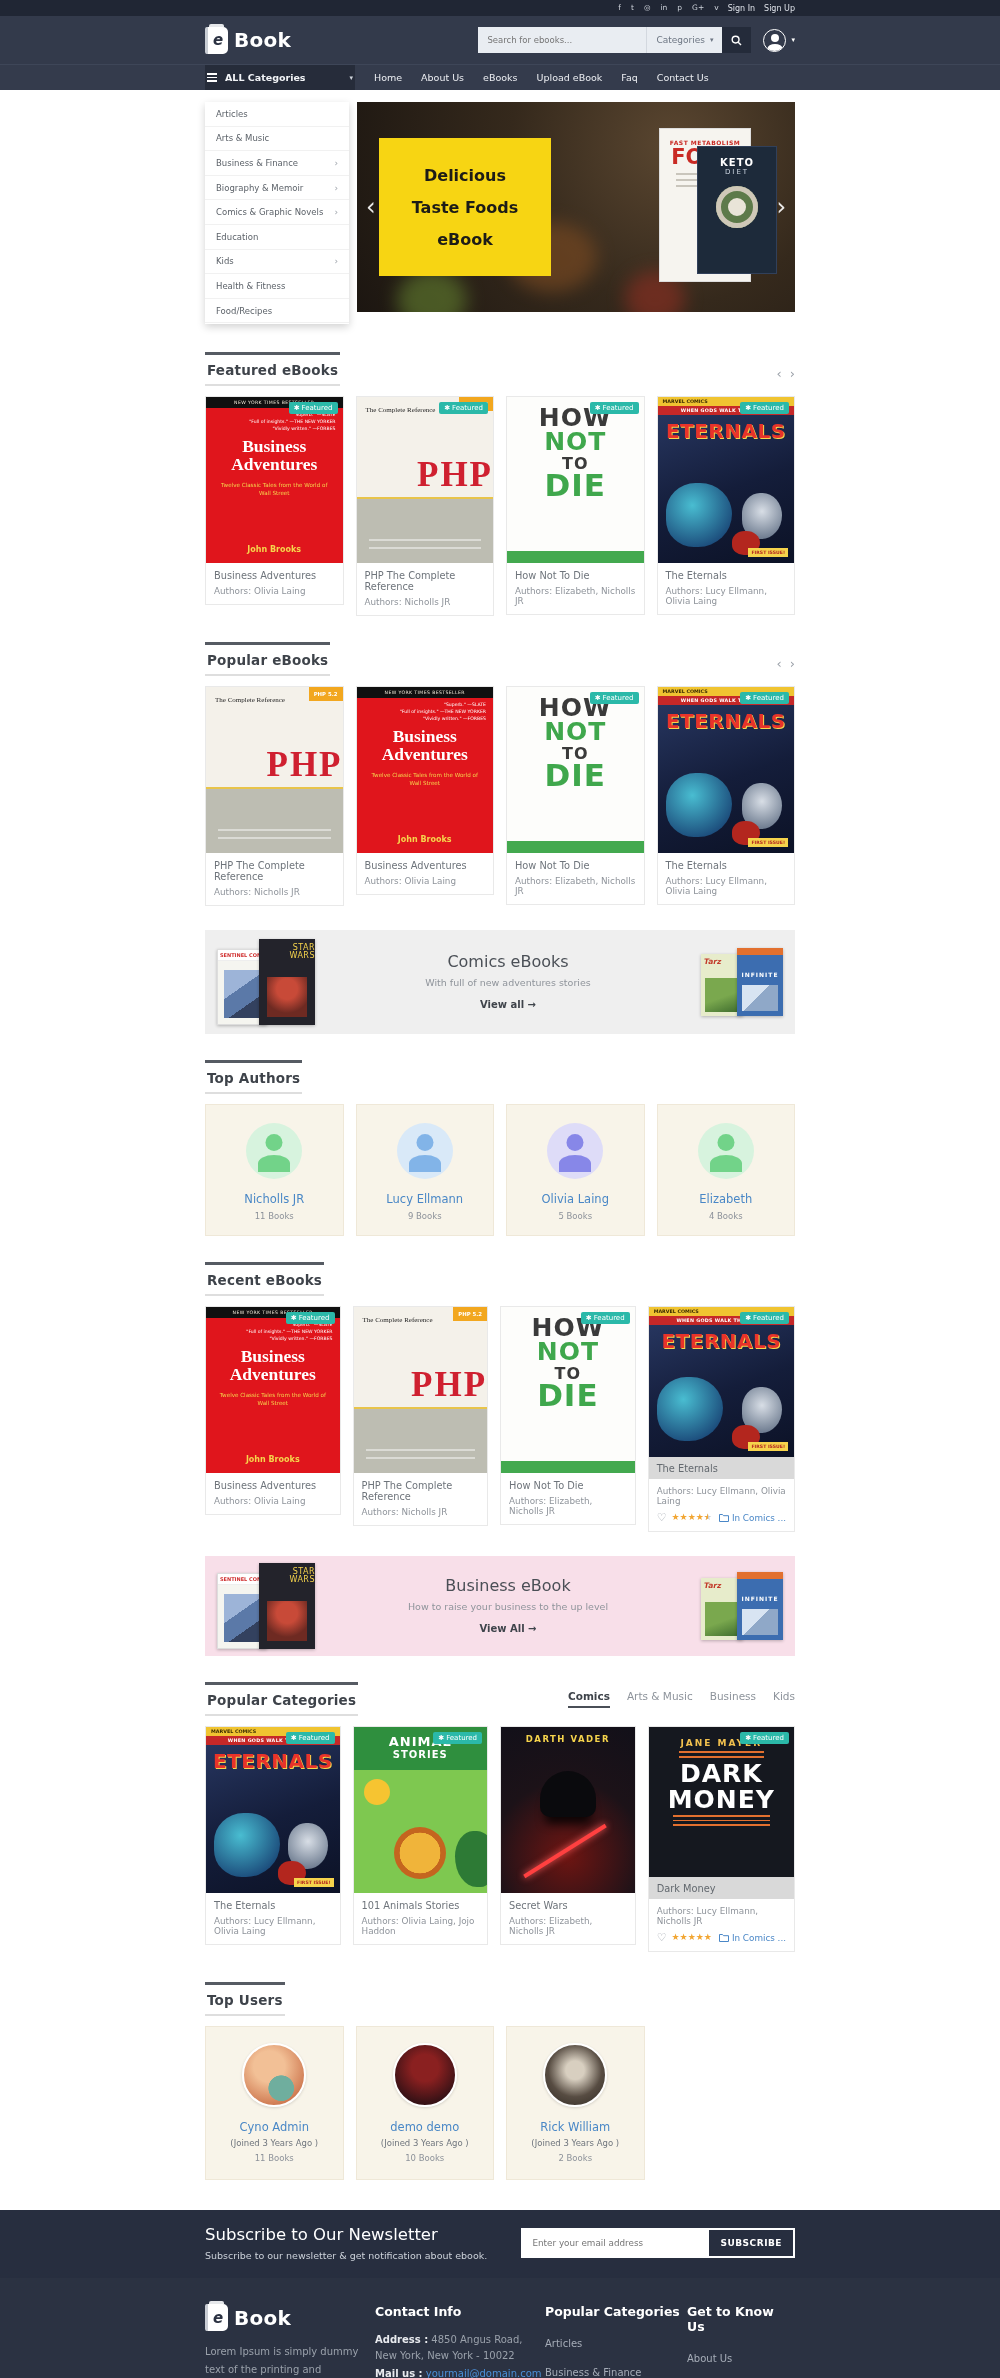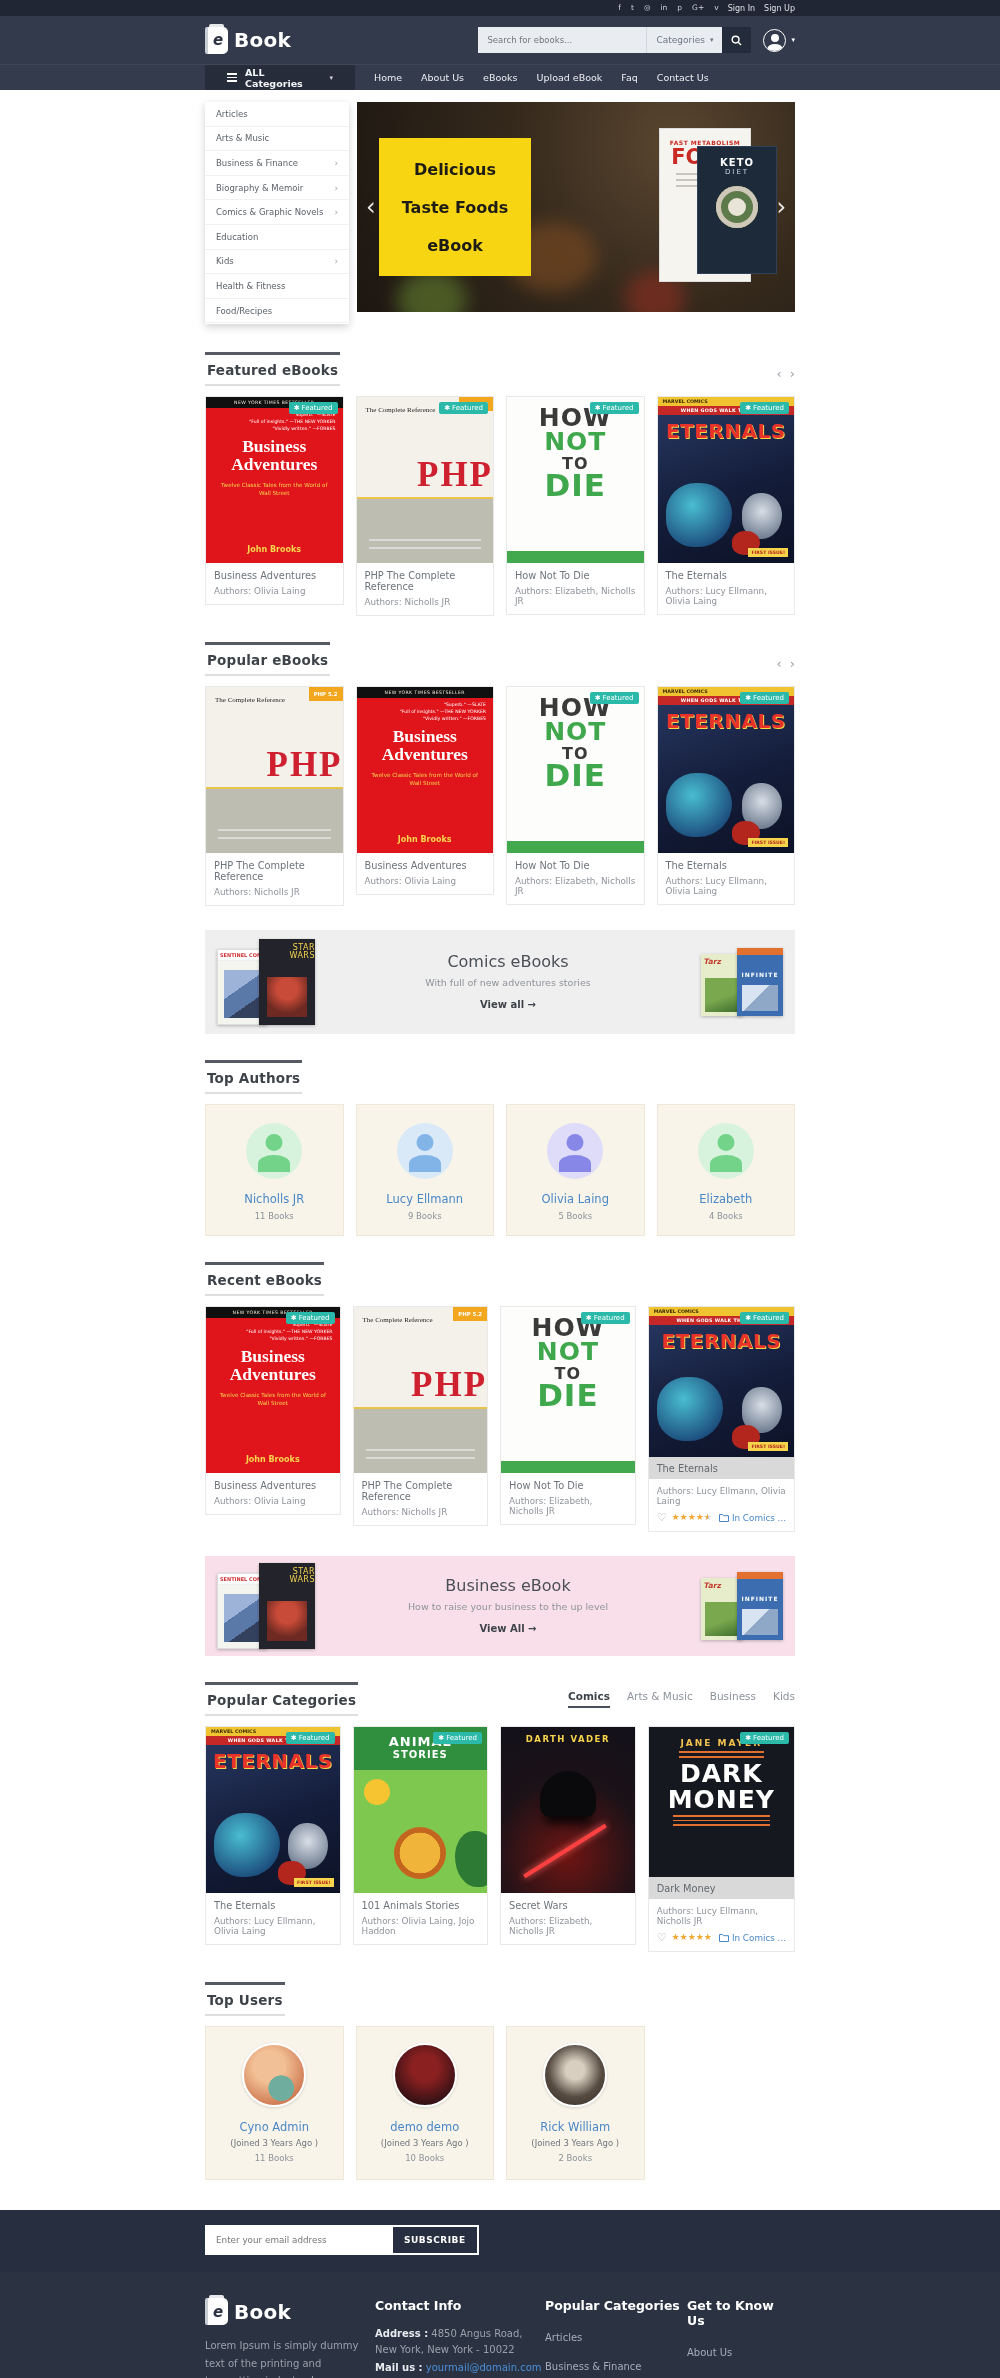--- a/index.html
+++ b/index.html
@@ -29,38 +29,38 @@
   .search-btn{width:29px;background:#242b3a;border:0;display:flex;align-items:center;justify-content:center;cursor:pointer}
   .avatar-wrap{display:flex;align-items:center;gap:5px;margin-left:12px;cursor:pointer}
   .avatar{width:23px;height:23px;border-radius:50%;border:1.5px solid #fff;position:relative;overflow:hidden}
   .avatar .p-head{position:absolute;top:4px;left:50%;transform:translateX(-50%);width:8px;height:8px;border-radius:50%;background:#fff}
   .avatar .p-body{position:absolute;bottom:-2px;left:50%;transform:translateX(-50%);width:15px;height:9px;border-radius:50% 50% 0 0;background:#fff}
   .avatar-caret{color:#fff;font-size:7px}
 
   
   .navbar{height:26px;background:#343b4c;border-top:1px solid #3e4658}
   .nav-inner{height:100%;display:flex;align-items:stretch}
-  .allcat{width:150px;background:#262c3a;display:flex;align-items:center;gap:8px;padding:0 22px;color:#f2f4f7;font-size:9.5px;font-weight:600;cursor:pointer}
+  .allcat{width:150px;background:#262c3a;display:flex;align-items:center;gap:8px;padding:0 2px;color:#f2f4f7;font-size:9.5px;font-weight:600;cursor:pointer}
   .burger{display:flex;flex-direction:column;gap:2px}
   .burger i{display:block;width:10px;height:1.5px;background:#fff}
   .allcat .caret{margin-left:auto;color:#cfd4dc}
   .nav-links{display:flex;align-items:center;gap:19px;margin-left:19px}
   .nav-links a{color:#eceef2;font-size:9.5px}
 
   
   .main-top{height:224px}
   .cat-dropdown{position:absolute;left:0;top:0;width:144px;height:222px;background:#fff;box-shadow:0 3px 8px rgba(0,0,0,.18);z-index:6}
   .cat-item{height:24.6px;display:flex;align-items:center;justify-content:space-between;padding:0 11px;font-size:8.5px;color:#5c6269;border-bottom:1px solid #f1f1f1;cursor:pointer}
   .cat-item .sub{color:#9aa0a8;font-size:9px}
   .hero{margin-left:152px;margin-top:12px;height:210px;position:relative;overflow:hidden;background:radial-gradient(circle at 72% 20%,#5a4630 0,#35291c 45%,#1c1611 100%)}
   .hero .blob{position:absolute;border-radius:50%;filter:blur(9px);opacity:.65}
   .b1{width:90px;height:70px;background:#7a4a22;left:150px;top:120px}
   .b2{width:70px;height:60px;background:#5f7a2e;left:40px;bottom:-18px}
   .b3{width:60px;height:55px;background:#8a2f22;right:110px;bottom:-14px}
-  .hero-card{position:absolute;left:22px;top:36px;width:152px;height:138px;background:#f7d513;display:flex;flex-direction:column;justify-content:center;text-align:center;gap:19px;z-index:2}
+  .hero-card{position:absolute;left:22px;top:36px;width:172px;height:138px;background:#f7d513;display:flex;flex-direction:column;justify-content:center;text-align:center;gap:13px;z-index:2}
   .hero-card span{font-size:16px;font-weight:700;color:#1d1c17}
   .hero-arrow{position:absolute;top:50%;transform:translateY(-50%);color:#fff;font-size:24px;line-height:1;z-index:4;cursor:pointer;opacity:.9;font-family:"DejaVu Sans",sans-serif}
   .hero-arrow.left{left:9px}.hero-arrow.right{right:9px}
   .hero-books{position:absolute;right:44px;top:26px;z-index:2}
   .cv-metabolism{width:92px;height:154px;background:#f6f4ef;border:1px solid #ddd;position:relative;text-align:center;padding-top:10px}
   .mt-t1{color:#c92a24;font-size:6px;font-weight:bold;letter-spacing:.5px}
   .mt-t2{color:#c92a24;font-size:21px;font-weight:800;line-height:1.1}
   .cv-metabolism i{display:block;height:2px;background:#c9c5bc;margin:4px 16px}
   .cv-keto{position:absolute;right:-26px;top:18px;width:80px;height:128px;background:#1d2a3a;border:1px solid #31405a;text-align:center}
   .kt-title{color:#fff;font-weight:800;font-size:10px;letter-spacing:1px;margin-top:10px}
@@ -853,20 +853,24 @@
      <div class="ujoined">(Joined 3 Years Ago )</div>
      <div class="pbooks">2 Books</div>
    </div>
         </div>
     </section>
 
   </div>
 
   <div class="newsletter">
     <div class="container nl-inner">
+      <div>
+        <div class="nl-title">Subscribe to Our Newsletter</div>
+        <div class="nl-sub">Subscribe to our newsletter &amp; get notification about ebook.</div>
+      </div>
       <div class="nl-group">
         <input class="nl-input" placeholder="Enter your email address" style="">
         <button class="nl-btn">SUBSCRIBE</button>
       </div>
     </div>
   </div>
 
   <footer class="footer">
     <div class="container footer-inner">
       <div class="f-col f-about">

